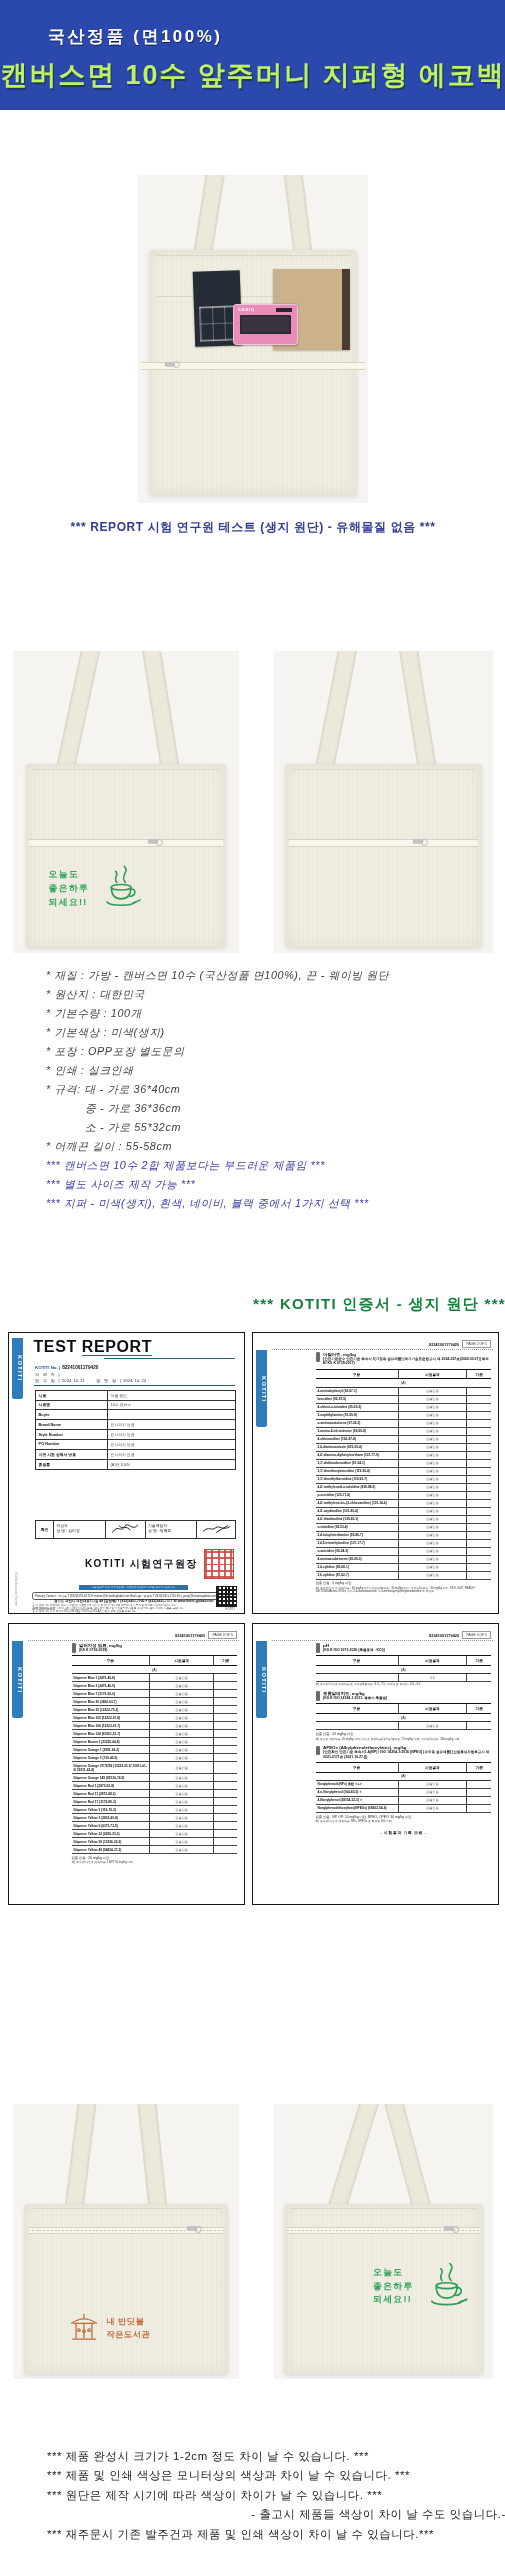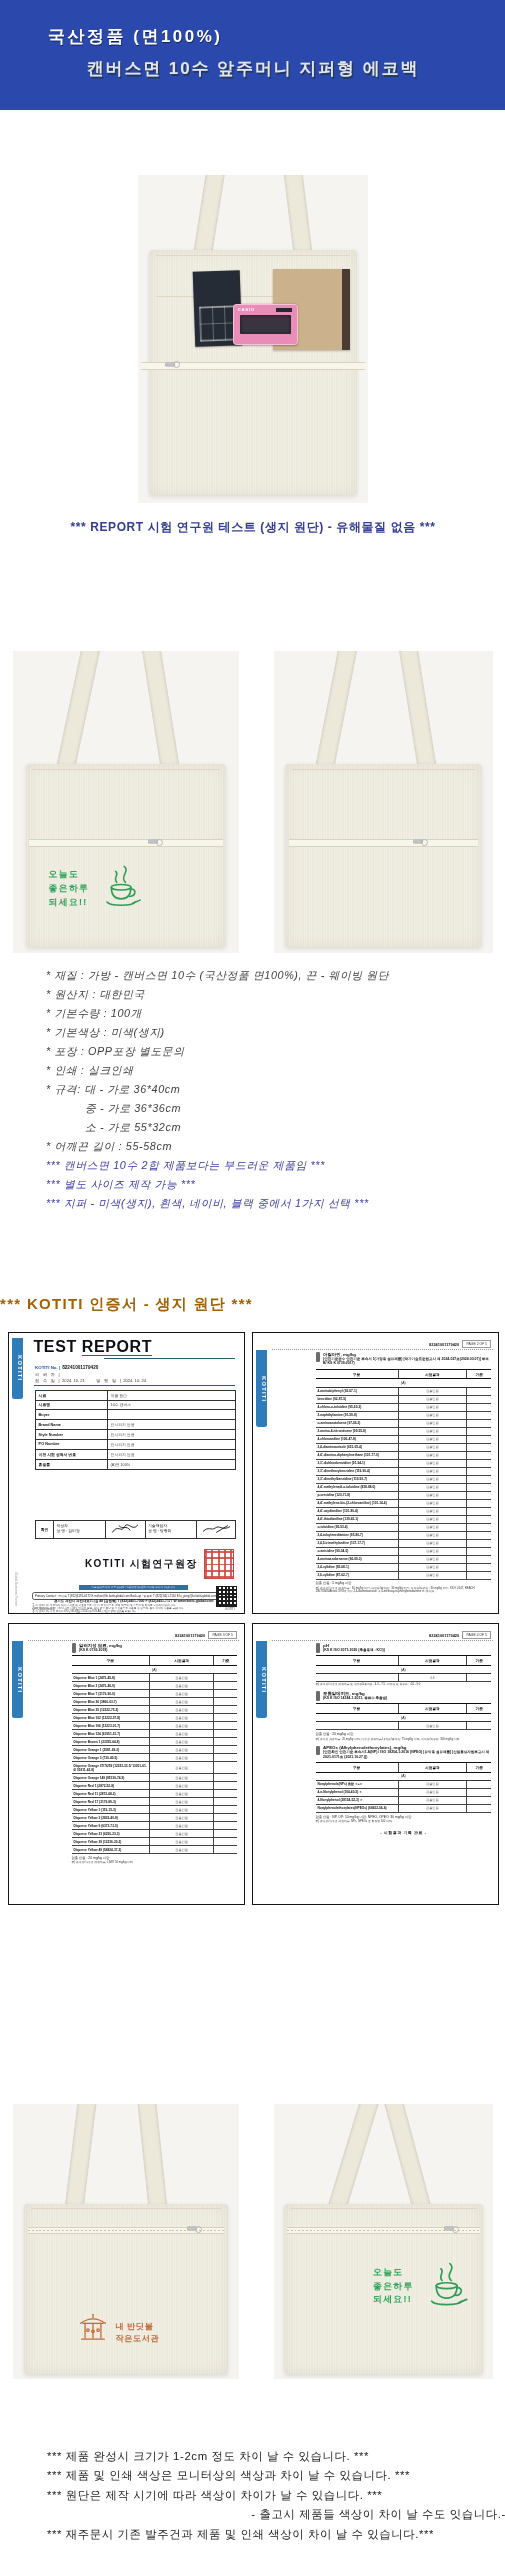--- a/index.html
+++ b/index.html
@@ -2,21 +2,21 @@
 <html style="font-size:10px"><head>
 <meta charset="utf-8">
 <style>
   html,body{margin:0;padding:0;background:#ffffff;}
   body{width:506px;font-family:"Liberation Sans","DejaVu Sans",sans-serif;padding-bottom:26.6px;}
 
   
   .banner{width:506px;height:110px;background:#2b48ad;overflow:hidden;}
   .banner .l1{margin:25px 0 0 48px;color:#ffffff;font-size:17px;font-weight:800;letter-spacing:2.5px;
     text-shadow:0.6px 1.3px 0 rgba(10,25,70,.8);}
-  .banner .l2{margin:8.9px 0 0 0;text-align:center;color:#e5e5e5;font-size:17px;font-weight:800;letter-spacing:1.9px;
+  .banner .l2{margin:8.9px 0 0 0;text-align:center;color:#bef264;font-size:27px;font-weight:800;letter-spacing:1.9px;
     text-shadow:1.3px 1.9px 0 rgba(25,45,25,.55);}
 
   
   .photo{position:relative;background:#f5f4f1;overflow:hidden;}
   .bbody{position:absolute;background:#f1eee3;border-radius:3.8px;
     box-shadow:0 1.3px 4.4px rgba(0,0,0,.10), inset 0 0 14px rgba(120,110,80,.10);
     background-image:repeating-linear-gradient(90deg,rgba(150,140,110,.05) 0 1.3px,transparent 1.3px 2.5px);}
   .strap{position:absolute;width:17px;background:#ece8da;border:0.6px solid rgba(0,0,0,.08);
     box-shadow:inset 0 0 3.2px rgba(0,0,0,.10);}
   .zip{position:absolute;left:3.2px;right:3.2px;height:5.7px;background:#f8f5ea;
@@ -59,21 +59,21 @@
   .pair{display:flex;justify-content:center;gap:35px;}
   .pair1{margin-top:115px;}
   .pair2{margin-top:199px;}
 
   
   .specs{margin:12.6px 0 0 46px;}
   .spec-line{font-size:10.8px;color:#3f3f3f;line-height:19px;letter-spacing:0.6px;font-style:italic;}
   .spec-line.indent{margin-left:39px;}
   .spec-line.note{color:#3a3aa6;}
 
-  .cert-header{margin-top:82px;text-align:left;color:#a16207;font-size:15px;font-weight:700;letter-spacing:1.3px;}
+  .cert-header{margin-top:82px;text-align:right;color:#15803d;font-size:15px;font-weight:700;letter-spacing:1.3px;}
 
   
   .docs{display:grid;grid-template-columns:237px 247px;gap:8.9px 7px;width:491px;margin:17.7px auto 0;}
   .doc{position:relative;background:#fff;border:1.9px solid #15151d;box-sizing:border-box;overflow:hidden;height:282px;padding-left:40px;}
   .side-tab{position:absolute;left:3.8px;top:5px;width:10.8px;height:61px;background:#2e7cba;color:#fff;
     writing-mode:vertical-rl;text-align:center;font-size:5.7px;font-weight:800;letter-spacing:1.3px;border-radius:0 0 2.5px 2.5px;}
   .doc.pg .side-tab{top:17.7px;height:77px;}
   .side-foot{position:absolute;left:5px;bottom:6.3px;writing-mode:vertical-rl;font-size:3.2px;color:#999;}
 
   
@@ -749,21 +749,21 @@
 
 <div class="pair pair2">
   <div class="photo" style="width:226px;height:275px;">
     <div class="strap" style="left:58px;top:-8.9px;height:120px;transform:rotate(7deg);"></div>
     <div class="strap" style="left:130px;top:-8.9px;height:120px;transform:rotate(-6deg);"></div>
     <div class="bbody" style="left:11.4px;right:11.4px;top:100px;bottom:5px;">
       <div class="seam" style="top:4.4px;"></div>
       <div class="zip" style="top:23px;">
         <span class="pull" style="left:159px;"></span>
       </div>
-      <div class="print-orange" style="left:52px;top:108px;align-items:flex-end;">
+      <div class="print-orange" style="left:43px;top:108px;">
         <svg class="print-icon" width="34" height="34" viewBox="0 0 60 60" fill="none" stroke="#c06a38" stroke-width="2.2" stroke-linecap="round">
           <path d="M30 4 v6"></path>
           <path d="M8 20 Q30 4 52 20"></path>
           <path d="M12 20 h36"></path>
           <path d="M16 20 v26 M30 20 v26 M44 20 v26"></path>
           <circle cx="21" cy="32" r="2.2"></circle>
           <circle cx="30" cy="34" r="2.2"></circle>
           <circle cx="39" cy="32" r="2.2"></circle>
           <path d="M10 48 h40"></path>
         </svg>

